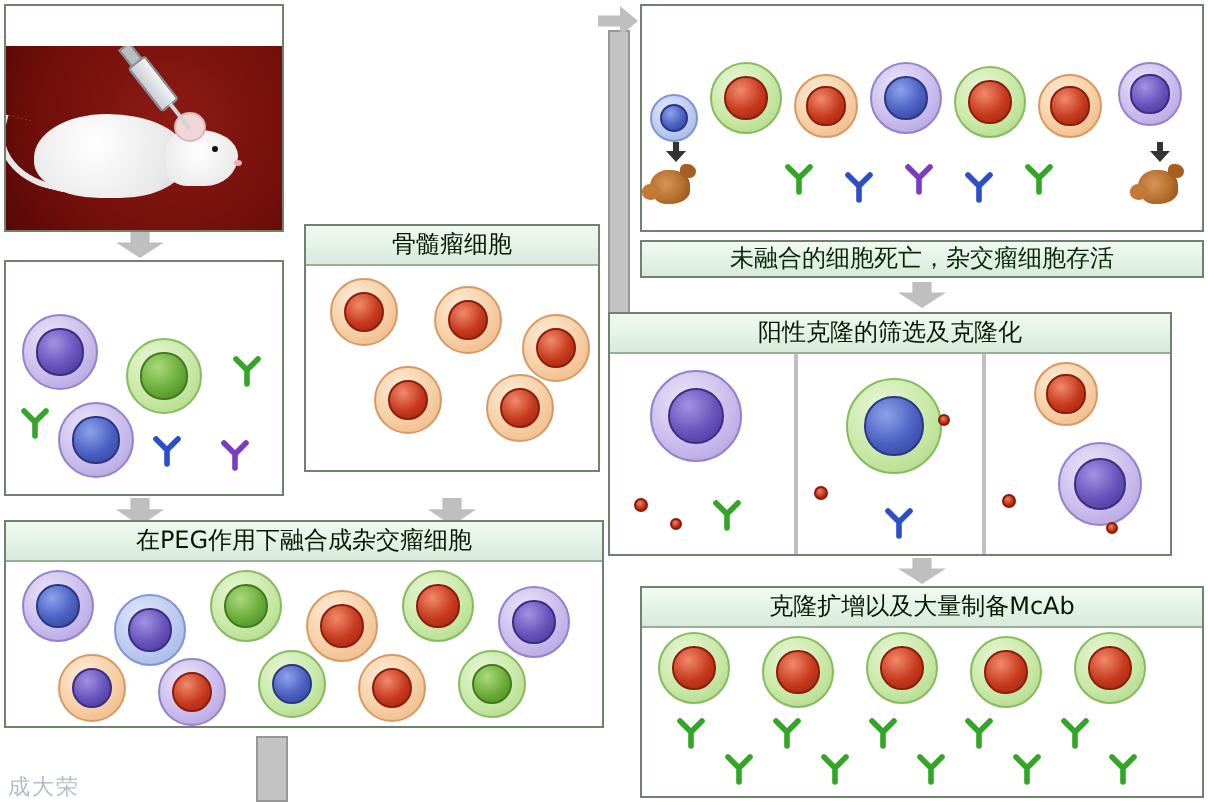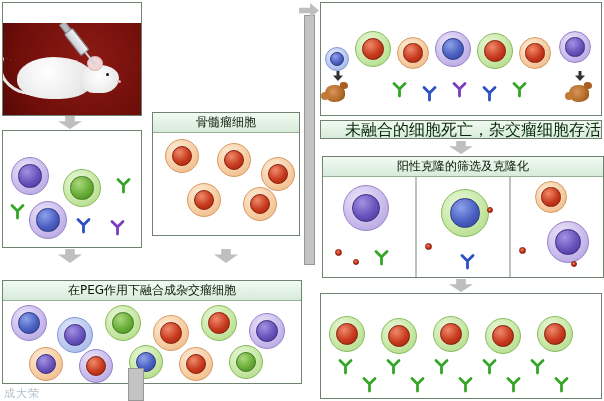--- a/index.html
+++ b/index.html
@@ -8,21 +8,21 @@
 
   
   .box{position:absolute;border:1px solid #6f826f;background:#fff;box-sizing:border-box;}
   .label{height:20px;line-height:19px;text-align:center;font-size:12px;color:#041804;
          background:linear-gradient(#f2faf2,#d7ebdb);border-bottom:1px solid #98ae98;
          box-sizing:border-box;overflow:hidden;white-space:nowrap;}
   .content{position:absolute;left:0;top:20px;right:0;bottom:0;overflow:hidden;background:#fff;}
 
   
   .note{position:absolute;border:1px solid #6f826f;background:linear-gradient(#f2faf2,#d7ebdb);
-        font-size:16px;text-align:right;line-height:17px;color:#062806;box-sizing:border-box;}
+        font-size:12px;text-align:center;line-height:17px;color:#062806;box-sizing:border-box;}
 
   
   .arrow-down{position:absolute;background:#bfbfbf;
               clip-path:polygon(30% 0,70% 0,70% 40%,100% 40%,50% 100%,0 40%,30% 40%);
               filter:drop-shadow(0 0 1px #8a8a8a);}
   .arrow-right{position:absolute;background:#bfbfbf;
                clip-path:polygon(0 32%,55% 32%,55% 0,100% 50%,55% 100%,55% 68%,0 68%);
                filter:drop-shadow(0 0 1px #8a8a8a);}
   .vbar{position:absolute;background:#c3c3c3;border:1px solid #979797;box-sizing:border-box;}
 
@@ -151,21 +151,21 @@
         </div>
         <div class="cell halo-orange" style="left: 90px; top: 54px; width: 34px; height: 34px;">
           <div class="inner core-red"></div>
         </div>
       </div>
   </div>
 
   <div class="arrow-down" style="left:58px;top:249px;width:24px;height:14px"></div>
   <div class="arrow-down" style="left:214px;top:249px;width:24px;height:14px"></div>
 
-  <div class="box" style="left:2px;top:280px;width:300px;height:104px">
+  <div class="box" style="left:2px;top:260px;width:300px;height:104px">
     <div class="label">在PEG作用下融合成杂交瘤细胞</div>
     <div class="content">
         <div class="cell halo-purple" style="left: 8px; top: 4px; width: 36px; height: 36px;">
           <div class="inner core-blue"></div>
         </div>
         <div class="cell halo-blue" style="left: 54px; top: 16px; width: 36px; height: 36px;">
           <div class="inner core-purple"></div>
         </div>
         <div class="cell halo-green" style="left: 102px; top: 4px; width: 36px; height: 36px;">
           <div class="inner core-green"></div>
@@ -243,21 +243,21 @@
         <div class="ab" style="left: 190px; top: 58px;"><svg width="17" height="17" viewBox="0 0 17 17">
             <path d="M8.5 8 V15 M8.5 8 L3 2.5 M8.5 8 L14 2.5" fill="none" stroke="#35a527" stroke-width="2.8" stroke-linecap="round"></path>
           </svg></div>
       </div>
   </div>
 
   <div class="note" style="left:320px;top:120px;width:282px;height:19px">未融合的细胞死亡，杂交瘤细胞存活</div>
 
   <div class="arrow-down" style="left:449px;top:141px;width:24px;height:13px"></div>
 
-  <div class="box" style="left:322px;top:156px;width:282px;height:122px">
+  <div class="box" style="left:304px;top:156px;width:282px;height:122px">
     <div class="label">阳性克隆的筛选及克隆化</div>
     <div class="content">
       <div class="panels">
         <div class="panel">
             <div class="cell halo-purple" style="left: 20px; top: 8px; width: 46px; height: 46px;">
               <div class="inner core-purple"></div>
             </div>
             <div class="rdot" style="left: 12px; top: 72px; width: 7px; height: 7px;"></div>
             <div class="rdot" style="left: 30px; top: 82px; width: 6px; height: 6px;"></div>
             <div class="ab" style="left: 50px; top: 72px;"><svg width="17" height="17" viewBox="0 0 17 17">
@@ -284,20 +284,21 @@
             <div class="rdot" style="left: 8px; top: 70px; width: 7px; height: 7px;"></div>
             <div class="rdot" style="left: 60px; top: 84px; width: 6px; height: 6px;"></div>
           </div>
       </div>
     </div>
   </div>
 
   <div class="arrow-down" style="left:449px;top:279px;width:24px;height:13px"></div>
 
   <div class="box" style="left:320px;top:293px;width:282px;height:106px">
+    <div class="label">克隆扩增以及大量制备McAb</div>
     <div class="content">
         <div class="cell halo-green" style="left: 8px; top: 2px; width: 36px; height: 36px;">
           <div class="inner core-red"></div>
         </div>
         <div class="cell halo-green" style="left: 60px; top: 4px; width: 36px; height: 36px;">
           <div class="inner core-red"></div>
         </div>
         <div class="cell halo-green" style="left: 112px; top: 2px; width: 36px; height: 36px;">
           <div class="inner core-red"></div>
         </div>

